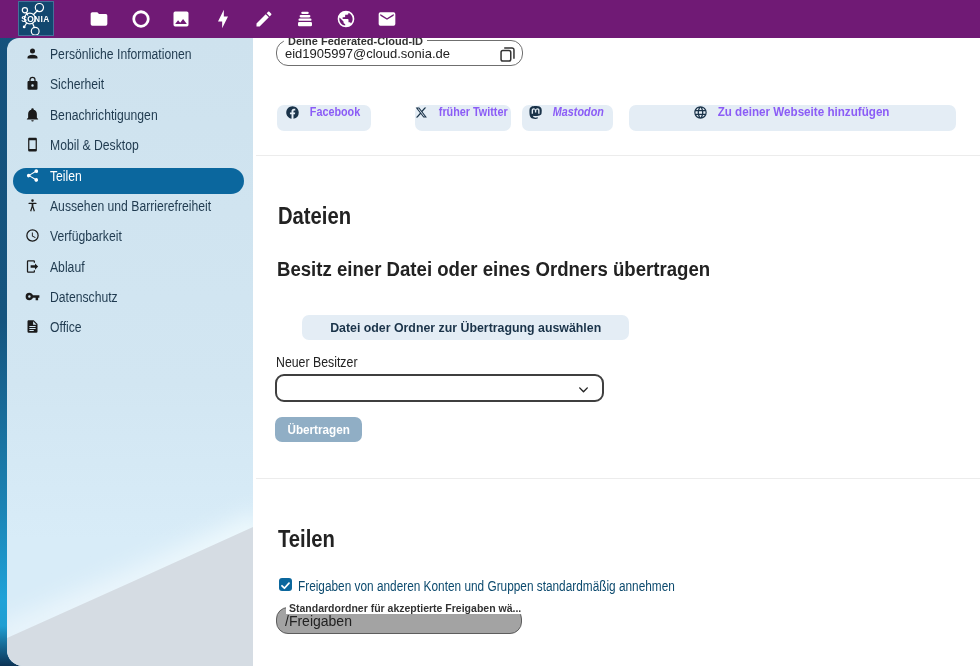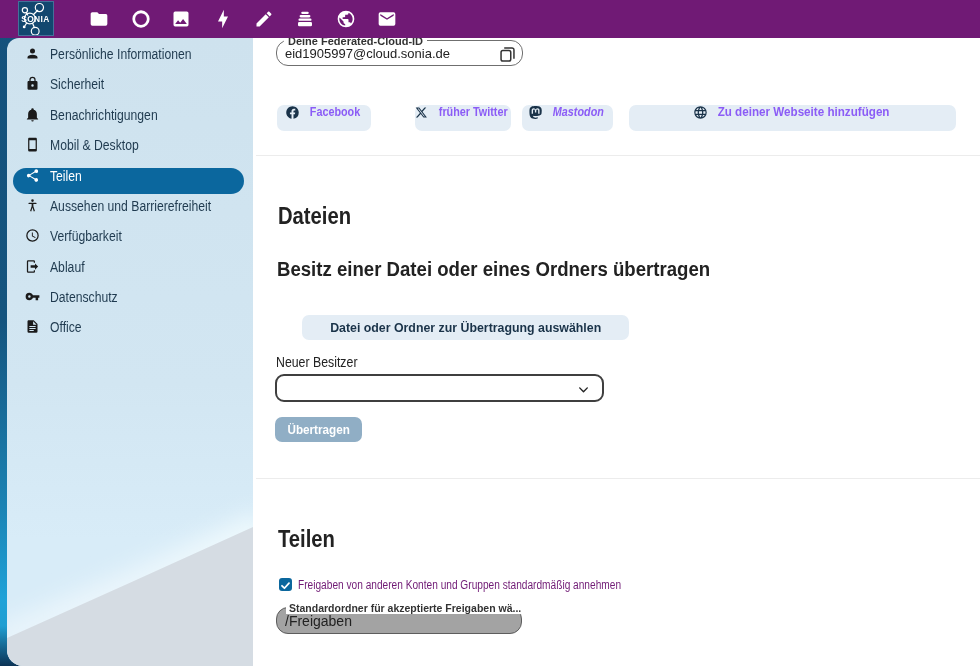--- a/index.html
+++ b/index.html
@@ -81,21 +81,21 @@
   }
   .transfer2 {
     position:absolute; left:22px; top:379px; width:87px; height:25px;
     border-radius:7px; background:#90aec5; color:#fff; font-weight:bold; font-size:13px;
     display:flex; align-items:center; justify-content:center;
   }
   .checkbox {
     position:absolute; left:26px; top:540px; width:13px; height:13px;
     background:#0b679d; border-radius:3px;
   }
-  .checklabel { position:absolute; left:45px; top:540px; font-size:12px; color:#701a75; }
+  .checklabel { position:absolute; left:45px; top:540px; font-size:14px; color:#0c4a6e; }
   .folderbox {
     position:absolute; left:23px; top:569px; width:246px; height:27px;
     border:1.5px solid #5d5d5d; border-radius:12px; background:#a3a3a3;
   }
   .folderlabel {
     position:absolute; left:9px; top:-6px; font-size:10.5px; font-weight:bold; color:#333;
     background:#fff; padding:0 3px; white-space:nowrap;
   }
   .foldervalue { position:absolute; left:8px; top:5px; font-size:14px; color:#222; }
 </style>

